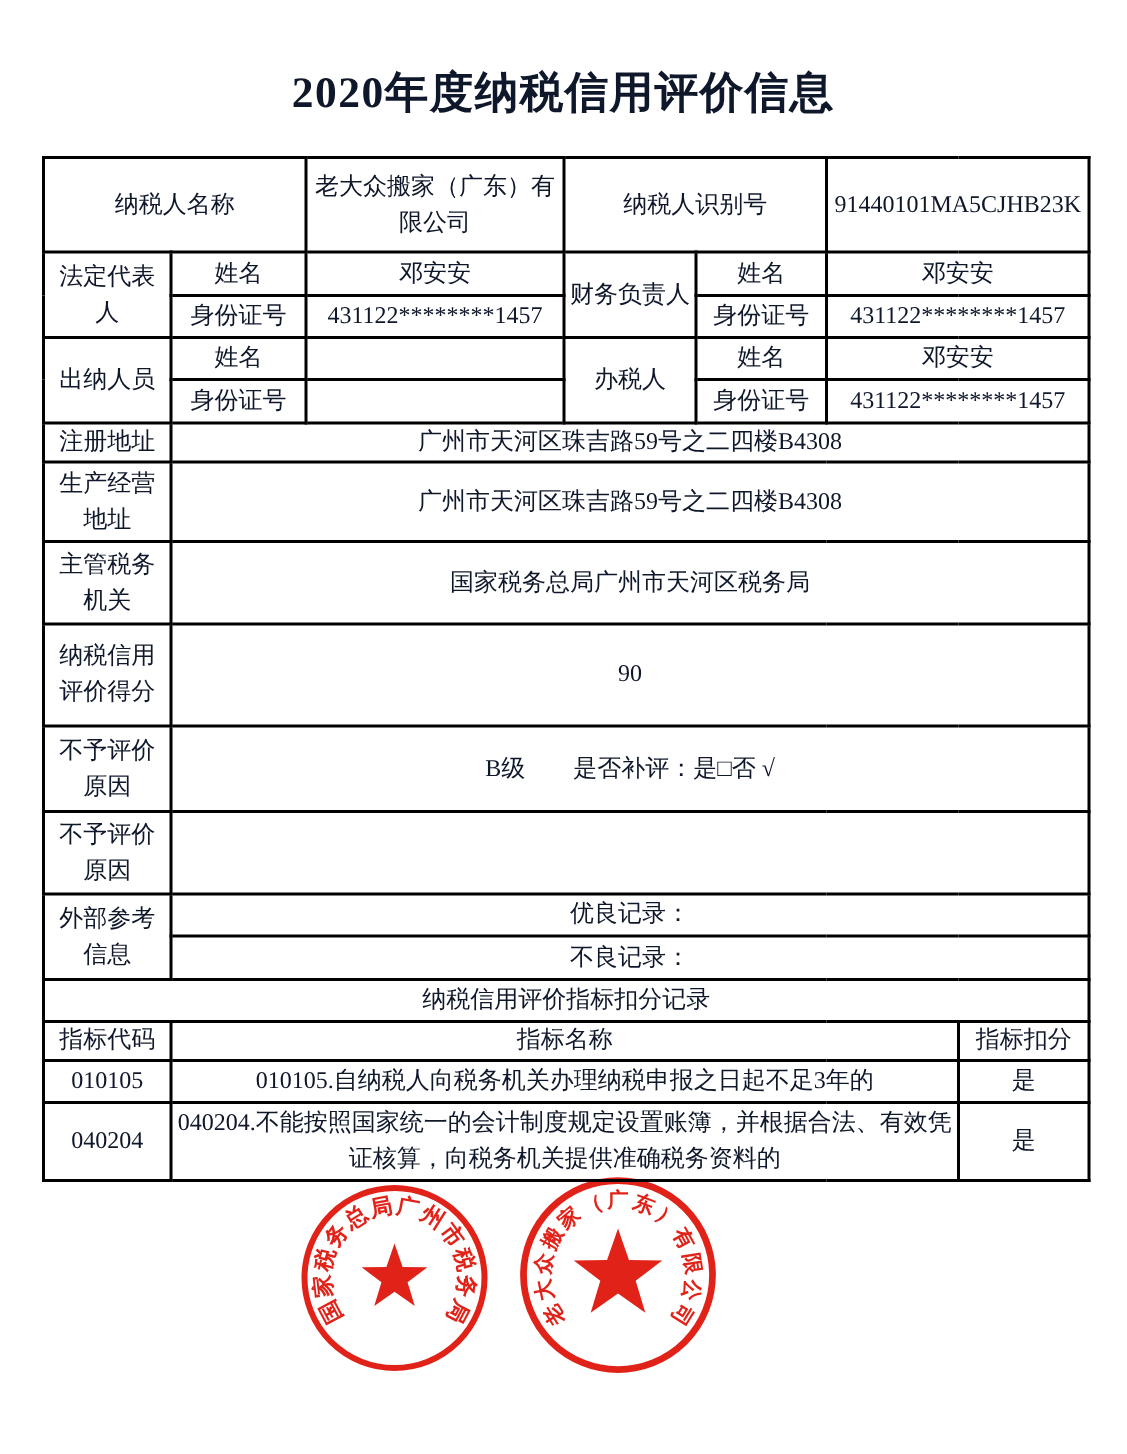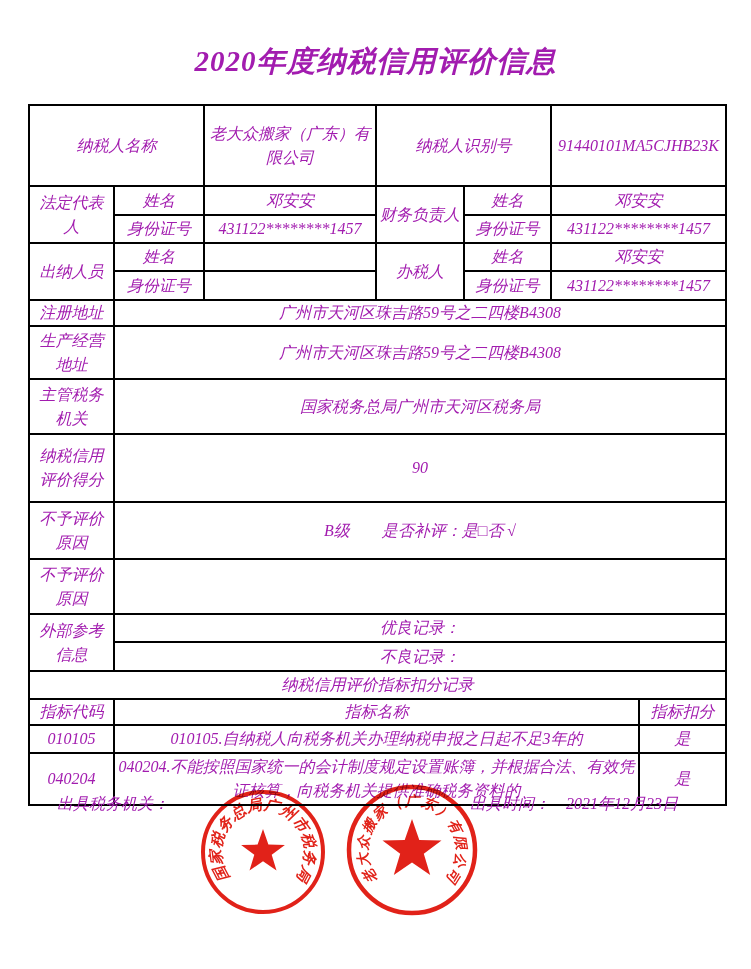--- a/index.html
+++ b/index.html
@@ -1,18 +1,18 @@
 <!DOCTYPE html>
 <html><head>
 <meta charset="utf-8">
 <style>
   html,body{margin:0;padding:0;background:#ffffff;}
   .page{
     position:relative;width:751px;height:969px;background:#ffffff;
-    font-family:"Liberation Serif","DejaVu Serif",serif;color:#a21caf;overflow:hidden;font-style:italic;
+    font-family:"Liberation Serif","DejaVu Serif",serif;color:#0f172a;overflow:hidden;
   }
   .doc-title{
     position:absolute;top:42px;left:0;width:751px;text-align:center;
     font-size:29px;font-weight:bold;letter-spacing:1px;margin:0;
   }
   table.form{
     position:absolute;left:28px;top:104px;width:697px;
     border-collapse:collapse;table-layout:fixed;
   }
   table.form td{
@@ -42,21 +42,21 @@
     <colgroup>
       <col style="width:85px">
         <col style="width:90px">
         <col style="width:172px">
       <col style="width:88px">
         <col style="width:87px">
         <col style="width:88px">
         <col style="width:87px">
     </colgroup>
     <tbody>
-      <tr style="height:81px">
+      <tr style="height:63px">
         <td colspan="2">纳税人名称</td>
         <td>老大众搬家（广东）有限公司</td>
         <td colspan="2">纳税人识别号</td>
         <td colspan="2">91440101MA5CJHB23K</td>
       </tr>
       <tr style="height:29px">
         <td rowspan="2">法定代表人</td>
         <td class="bb1">姓名</td>
         <td class="bb1">邓安安</td>
         <td rowspan="2">财务负责人</td>
@@ -131,26 +131,20 @@
         <td>是</td>
       </tr>
       <tr style="height:52px">
         <td>040204</td>
         <td colspan="5">040204.不能按照国家统一的会计制度规定设置账簿，并根据合法、有效凭证核算，向税务机关提供准确税务资料的</td>
         <td>是</td>
       </tr>
     </tbody>
   </table>
 
-  <div class="footer-row">
-    <span class="issuer">出具税务机关：</span>
-    <span class="issue-time">
-      <span>出具时间：</span><span class="val">2021年12月23日</span>
-    </span>
-  </div>
 
   <div id="stamp-layer">
       <svg width="140" height="140" viewBox="0 0 140 140" class="stamp" style="position: absolute; left: 193px; top: 782px;">
         <circle cx="70" cy="70" r="60" fill="none" stroke="#e0160c" stroke-width="4"></circle>
         <polygon points="70.0,47.0 75.4,62.6 91.9,62.9 78.7,72.8 83.5,88.6 70.0,79.2 56.5,88.6 61.3,72.8 48.1,62.9 64.6,62.6" fill="#e0160c"></polygon>
         <text x="28.501463135630424" y="92.06516345093685" fill="#e0160c" font-size="15" font-weight="bold" text-anchor="middle" dominant-baseline="central" transform="rotate(-118 28.501463135630424 92.06516345093685)">国</text>
         <text x="23.30635843861814" y="75.3575962648554" fill="#e0160c" font-size="15" font-weight="bold" text-anchor="middle" dominant-baseline="central" transform="rotate(-96.54545454545455 23.30635843861814 75.3575962648554)">家</text>
         <text x="24.58224236407498" y="57.907552302185685" fill="#e0160c" font-size="15" font-weight="bold" text-anchor="middle" dominant-baseline="central" transform="rotate(-75.0909090909091 24.58224236407498 57.907552302185685)">税</text>
         <text x="32.152297896040245" y="42.1333273344319" fill="#e0160c" font-size="15" font-weight="bold" text-anchor="middle" dominant-baseline="central" transform="rotate(-53.63636363636364 32.152297896040245 42.1333273344319)">务</text>
         <text x="44.96743694498441" y="30.22097554116406" fill="#e0160c" font-size="15" font-weight="bold" text-anchor="middle" dominant-baseline="central" transform="rotate(-32.18181818181819 44.96743694498441 30.22097554116406)">总</text>

